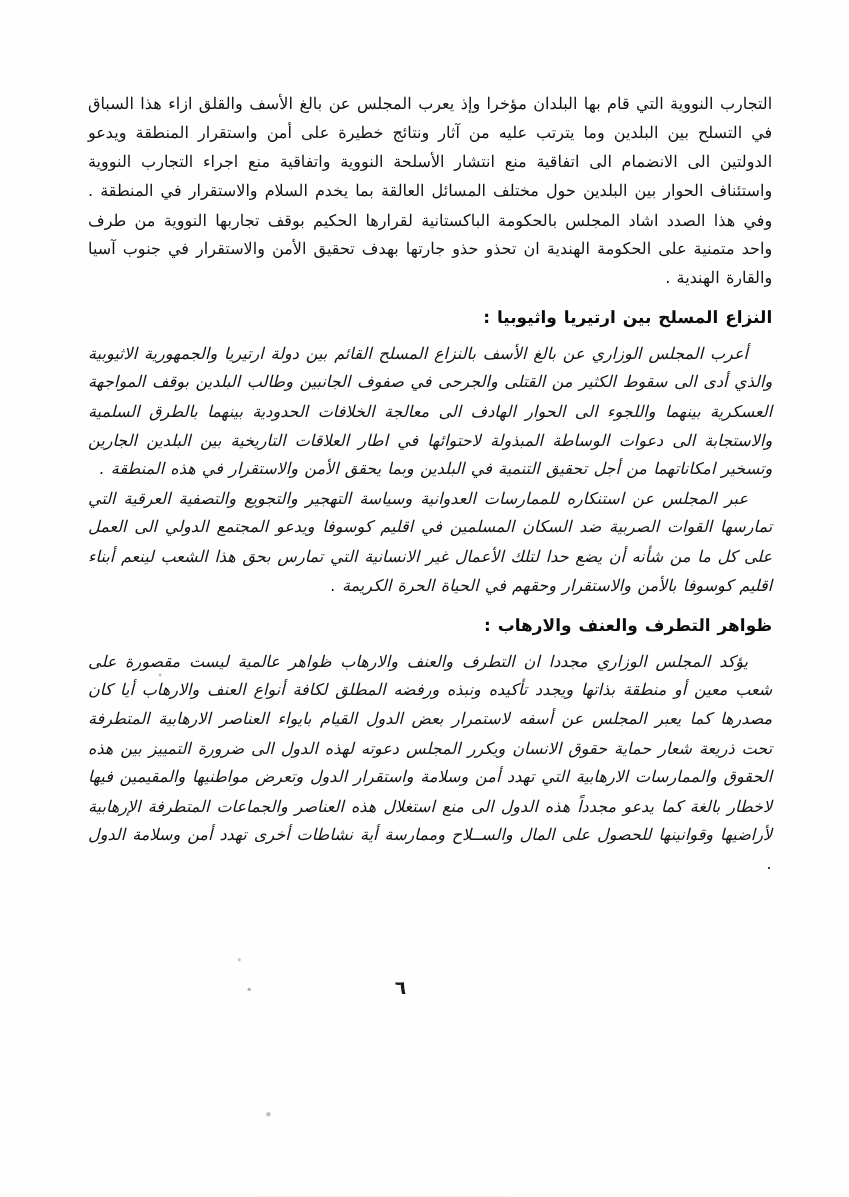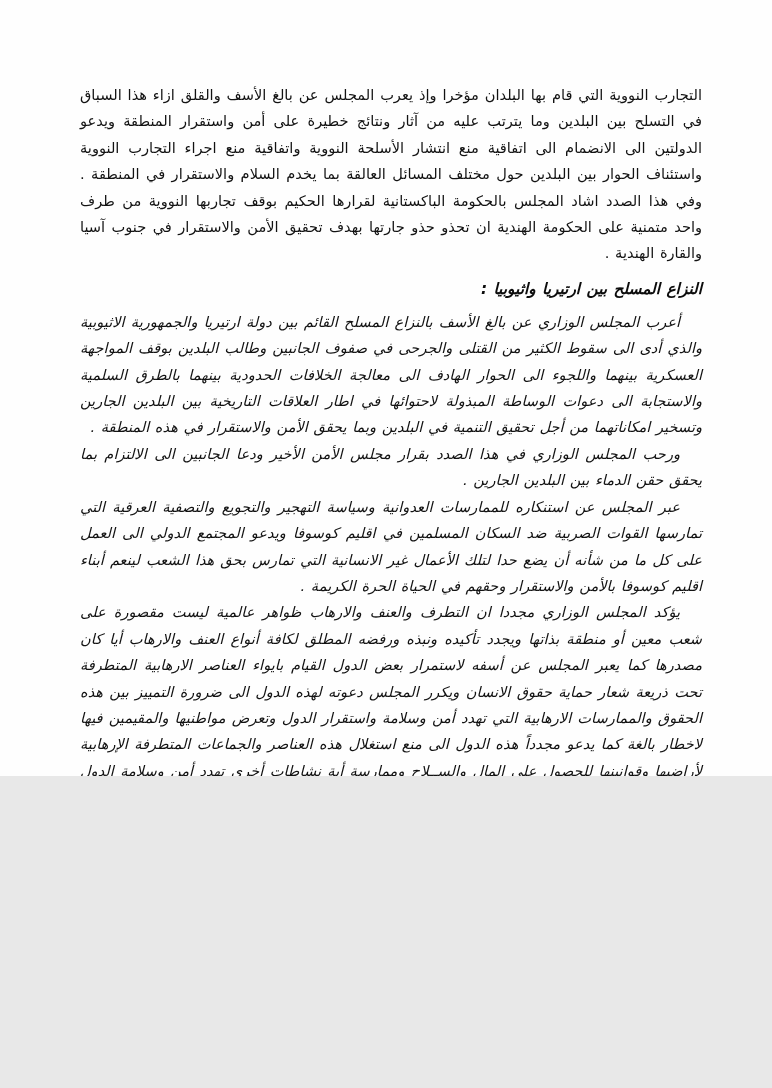--- a/index.html
+++ b/index.html
@@ -3,21 +3,21 @@
 <meta charset="utf-8">
 <style>
   html, body {
     margin: 0;
     padding: 0;
     background: #e8e8e8;
   }
   .page {
     position: relative;
     width: 772px;
-    height: 776px;
+    height: 1088px;
     margin: 0 auto;
     background: #fefefe;
     overflow: hidden;
     font-family: "DejaVu Sans", sans-serif;
   }
   .textblock {
     position: absolute;
     top: 82px;
     right: 70px;
     width: 622px;
@@ -37,21 +37,20 @@
     text-indent: 22px;
     font-style: italic;
   }
   h2.sect {
     margin: 9px 0 7px 0;
     font-size: 15.4px;
     font-weight: bold;
     color: #0c0c0c;
     line-height: 26px;
     text-align: right;
-    font-style: italic;
   }
   .page-number {
     position: absolute;
     top: 889px;
     left: 352px;
     width: 24px;
     text-align: center;
     direction: rtl;
     font-size: 17px;
     font-weight: bold;
@@ -74,25 +73,25 @@
 <div class="page">
 
   <div class="textblock">
 
     <p class="body">التجارب النووية التي قام بها البلدان مؤخرا وإذ يعرب المجلس عن بالغ الأسف والقلق ازاء هذا السباق في التسلح بين البلدين وما يترتب عليه من آثار ونتائج خطيرة على أمن واستقرار المنطقة ويدعو الدولتين الى الانضمام الى اتفاقية منع انتشار الأسلحة النووية واتفاقية منع اجراء التجارب النووية واستئناف الحوار بين البلدين حول مختلف المسائل العالقة بما يخدم السلام والاستقرار في المنطقة . وفي هذا الصدد اشاد المجلس بالحكومة الباكستانية لقرارها الحكيم بوقف تجاربها النووية من طرف واحد متمنية على الحكومة الهندية ان تحذو حذو جارتها بهدف تحقيق الأمن والاستقرار في جنوب آسيا والقارة الهندية .</p>
 
     <h2 class="sect">النزاع المسلح بين ارتيريا واثيوبيا :</h2>
 
     <p class="body indent">أعرب المجلس الوزاري عن بالغ الأسف بالنزاع المسلح القائم بين دولة ارتيريا والجمهورية الاثيوبية والذي أدى الى سقوط الكثير من القتلى والجرحى في صفوف الجانبين وطالب البلدين بوقف المواجهة العسكرية بينهما واللجوء الى الحوار الهادف الى معالجة الخلافات الحدودية بينهما بالطرق السلمية والاستجابة الى دعوات الوساطة المبذولة لاحتوائها في اطار العلاقات التاريخية بين البلدين الجارين وتسخير امكاناتهما من أجل تحقيق التنمية في البلدين وبما يحقق الأمن والاستقرار في هذه المنطقة .</p>
 
-    <p class="body indent">ورحب المجلس الوزاري في هذا الصدد بقرار مجلس الأمن الأخير ودعا الجانبين الى الالتزام بما يحقق حقن الدماء بين البلدين الجارين .</p>
 
 
     <p class="body indent">عبر المجلس عن استنكاره للممارسات العدوانية وسياسة التهجير والتجويع والتصفية العرقية التي تمارسها القوات الصربية ضد السكان المسلمين في اقليم كوسوفا ويدعو المجتمع الدولي الى العمل على كل ما من شأنه أن يضع حدا لتلك الأعمال غير الانسانية التي تمارس بحق هذا الشعب لينعم أبناء اقليم كوسوفا بالأمن والاستقرار وحقهم في الحياة الحرة الكريمة .</p>
 
+    <h2 class="sect">ظواهر التطرف والعنف والارهاب :</h2>
 
     <p class="body indent">يؤكد المجلس الوزاري مجددا ان التطرف والعنف والارهاب ظواهر عالمية ليست مقصورة على شعب معين أو منطقة بذاتها ويجدد تأكيده ونبذه ورفضه المطلق لكافة أنواع العنف والارهاب أيا كان مصدرها كما يعبر المجلس عن أسفه لاستمرار بعض الدول القيام بايواء العناصر الارهابية المتطرفة تحت ذريعة شعار حماية حقوق الانسان ويكرر المجلس دعوته لهذه الدول الى ضرورة التمييز بين هذه الحقوق والممارسات الارهابية التي تهدد أمن وسلامة واستقرار الدول وتعرض مواطنيها والمقيمين فيها لاخطار بالغة كما يدعو مجدداً هذه الدول الى منع استغلال هذه العناصر والجماعات المتطرفة الإرهابية لأراضيها وقوانينها للحصول على المال والســلاح وممارسة أية نشاطات أخرى تهدد أمن وسلامة الدول .</p>
 
   </div>
 
   <div class="page-number">٦</div>
 
   <span class="speck speck-1"></span>
   <span class="speck speck-2"></span>
   <span class="speck speck-3"></span>

